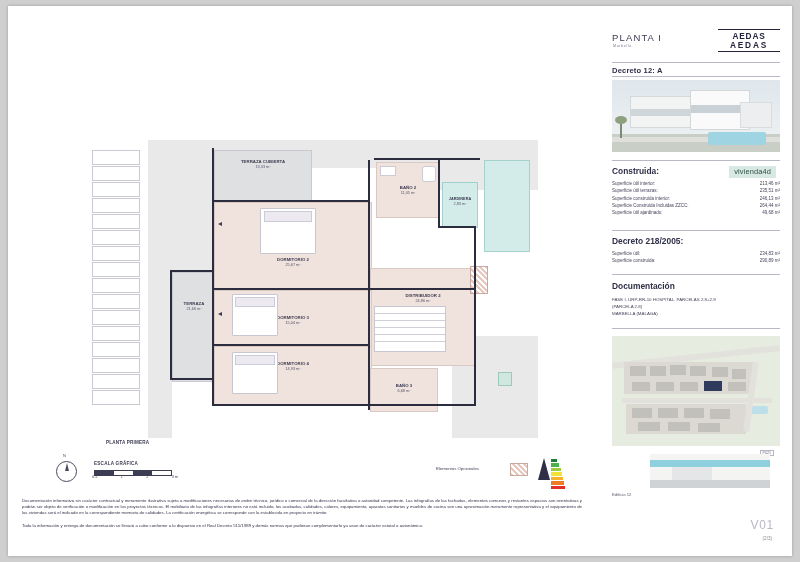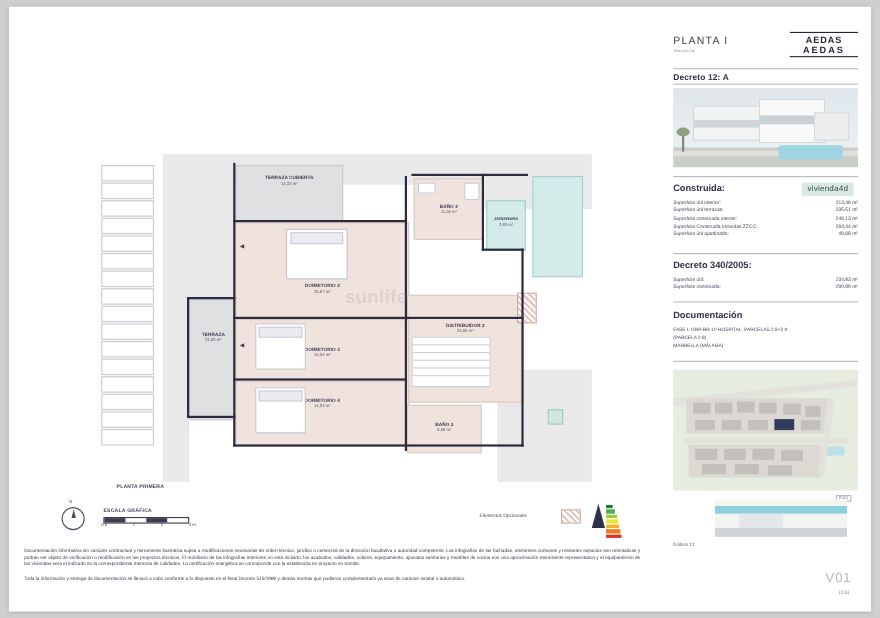--- a/index.html
+++ b/index.html
@@ -220,21 +220,21 @@
         <span class="val">264,44 m²</span>
       </div>
       <div class="spec-row">
         <span class="lbl">Superficie útil ajardinado:</span>
         <span class="val">49,68 m²</span>
       </div>
     </div>
 
     <div class="divline" style="top:212px;"></div>
 
-    <div class="sec-title" style="top:218px;">Decreto 340/2005:</div>
+    <div class="sec-title" style="top:218px;">Decreto 218/2005:</div>
     <div class="spec-list" style="top:232px;">
       <div class="spec-row">
         <span class="lbl">Superficie útil:</span>
         <span class="val">234,83 m²</span>
       </div>
       <div class="spec-row">
         <span class="lbl">Superficie construida:</span>
         <span class="val">290,89 m²</span>
       </div>
     </div>
@@ -410,21 +410,20 @@
     <div class="wall" style="left:120px;top:204px;width:158px;height:2px;"></div>
     <div class="wall" style="left:120px;top:264px;width:264px;height:2px;"></div>
     <div class="wall" style="left:78px;top:130px;width:44px;height:2px;"></div>
     <div class="wall" style="left:78px;top:238px;width:44px;height:2px;"></div>
     <div class="wall" style="left:78px;top:130px;width:2px;height:110px;"></div>
     <div class="wall" style="left:282px;top:18px;width:106px;height:2px;"></div>
     <div class="wall" style="left:346px;top:18px;width:2px;height:70px;"></div>
     <div class="wall" style="left:382px;top:86px;width:2px;height:180px;"></div>
     <div class="wall" style="left:346px;top:86px;width:38px;height:2px;"></div>
 
-    <div class="watermark">sunlife</div>
     <div class="planta">PLANTA PRIMERA</div>
   </div>
 
   <div class="compass">
     <div class="c"></div>
     <div class="ndl"></div>
     <div class="nlab">N</div>
   </div>
 
   <div class="scale">

